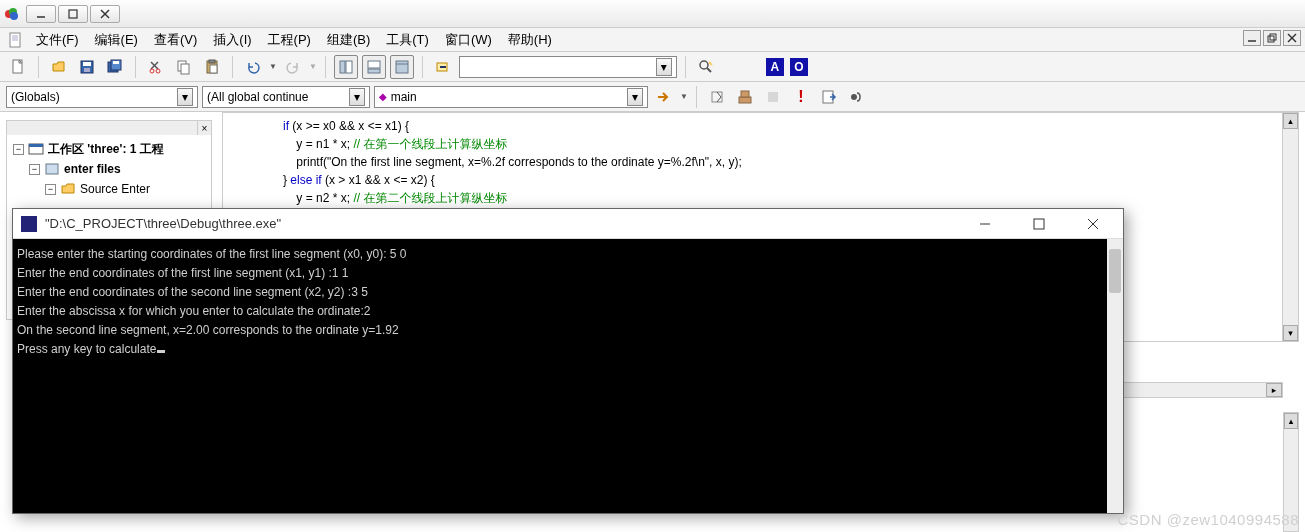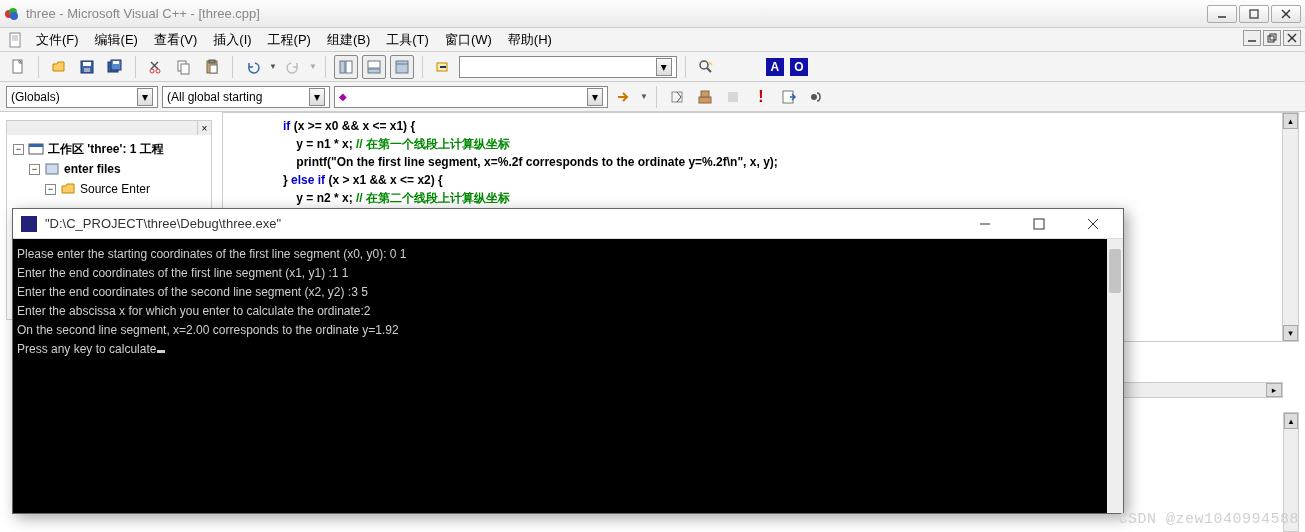--- a/index.html
+++ b/index.html
@@ -33,21 +33,21 @@
 .ws-bar { height: 14px; background: #eee; display:flex; justify-content:flex-end; align-items:center; }
 .ws-bar .x { width:14px;height:14px;font-size:10px;display:flex;align-items:center;justify-content:center;cursor:pointer;border-left:1px solid #ccc; }
 .tree { padding: 4px 0 4px 6px; font-size: 14px; line-height: 20px; }
 .tree .node { display:flex; align-items:center; gap:4px; white-space:nowrap; }
 .tree .indent1 { padding-left: 16px; }
 .tree .indent2 { padding-left: 32px; }
 .tree .toggle { width:11px;height:11px;border:1px solid #888;display:flex;align-items:center;justify-content:center;font-size:9px;line-height:1;cursor:pointer;background:#fff; }
 .ficon { width:16px;height:16px; }
 
 .code { position: absolute; left: 222px; right: 6px; top: 0; height: 230px; background: #fff; border:1px solid #ccc; overflow:hidden; }
-.code pre { font-family: Consolas, "Courier New", monospace; font-size: 16px; font-weight:bold; line-height: 18px; padding: 4px 0 4px 60px; white-space: pre; }
+.code pre { font-family: Consolas, "Courier New", monospace; font-size: 16px; font-weight:normal; line-height: 18px; padding: 4px 0 4px 60px; white-space: pre; }
 .kw { color: #0000c8; }
 .cm { color: #008800; }
 .code .vscroll { position:absolute; right:0; top:0; bottom:0; width:16px; background:#eee; border-left:1px solid #ccc; }
 .code .vscroll .up, .code .vscroll .down { height:16px;border:1px solid #aaa;background:#ddd;display:flex;align-items:center;justify-content:center;font-size:9px; }
 .code .vscroll .down { position:absolute;bottom:0;left:0;right:0; }
 
 .console { position: absolute; left: 12px; top: 96px; width: 1112px; height: 306px; background: #fff; box-shadow: 4px 4px 14px rgba(0,0,0,0.35); border: 1px solid #666; }
 .console .chead { height: 30px; background: #fff; display:flex; align-items:center; padding: 0 8px; border-bottom:1px solid #ddd; }
 .console .cicon { width:16px;height:16px;margin-right:8px;background:#227; }
 .console .ctitle { flex:1; font-size:13px; color:#333; }
@@ -56,36 +56,35 @@
 .console .cbody { background:#000; color:#cfcfcf; font-family:"SimSun","Courier New",monospace; font-size:15px; line-height:18px; padding:6px 4px; height:calc(100% - 30px); white-space:pre; position:relative; }
 .cursor { display:inline-block; width:8px; height:3px; background:#cfcfcf; vertical-align:baseline; margin-left:1px; }
 .console .cvscroll { position:absolute; right:0; top:30px; bottom:0; width:16px; background:#eee; }
 .console .cvscroll .thumb { position:absolute; left:2px; right:2px; top:10px; height:44px; background:#c4c4c4; border-radius:2px; }
 
 .bottom-scroll { position:absolute; left:222px; right:22px; top:270px; height:16px; background:#eee; border:1px solid #ccc; }
 .bottom-scroll .rarr { position:absolute; right:0; top:0; width:16px; height:14px; border:1px solid #aaa; background:#ddd; display:flex;align-items:center;justify-content:center;font-size:9px; }
 .rpanel-scroll { position:absolute; right:6px; top:300px; width:16px; bottom:0; background:#eee; border:1px solid #ccc; }
 .rpanel-scroll .up { height:16px;border:1px solid #aaa;background:#ddd;display:flex;align-items:center;justify-content:center;font-size:9px; }
 
-.watermark { position:absolute; right:6px; bottom:4px; color:#d0d0d0; font-size:15px; letter-spacing:0.5px; font-family:Liberation Mono, monospace;margin-left:28px; }
+.watermark { position:absolute; right:6px; bottom:4px; color:#d0d0d0; font-size:15px; letter-spacing:0.5px; font-family:Liberation Sans, sans-serif;margin-left:28px; }
 
 svg { display:block; }
 </style>
 </head>
 <body>
 
 <div class="titlebar">
   <span class="appicon">
     <svg viewBox="0 0 16 16">
         <circle cx="5" cy="8" r="4" fill="#d33"></circle>
         <circle cx="9" cy="6" r="4" fill="#3a3"></circle>
         <circle cx="10" cy="10" r="4" fill="#36c"></circle>
       </svg>
   </span>
-  <span class="title">three - Microsoft Visual C++ - [three.cpp]</span>
   <div class="winbtns">
     <div class="winbtn">
         <svg viewBox="0 0 10 10">
           <line x1="1" y1="8" x2="9" y2="8" stroke="#333" stroke-width="1.5"></line>
         </svg>
       </div>
     <div class="winbtn">
         <svg viewBox="0 0 10 10">
           <rect x="1" y="1" width="8" height="8" fill="none" stroke="#333" stroke-width="1.2"></rect>
         </svg>
@@ -239,30 +238,31 @@
         <line x1="9" y1="9" x2="13" y2="13" stroke="#555" stroke-width="2"></line>
         <path d="M11 3 L14 6" stroke="#fc6" stroke-width="2"></path>
       </svg>
     </div>
   <div style="width:40px"></div>
   <div class="badge" style="background:#11a">A</div>
   <div class="badge" style="background:#11a;margin-left:2px">O</div>
 </div>
 
 <div class="toolbar2">
-  <div class="combo" style="width:152px">
+  <div class="combo" style="width:192px">
     <span style="flex:1">(Globals)</span>
     <span class="arrow">▾</span>
   </div>
   <div class="combo" style="width:168px">
-    <span style="flex:1">(All global starting</span>
+    <span style="flex:1">(All global continue</span>
     <span class="arrow">▾</span>
   </div>
   <div class="combo" style="width:274px">
     <span style="color:#a0a;font-size:10px;margin-right:4px">◆</span>
+    <span style="flex:1">main</span>
     <span class="arrow">▾</span>
   </div>
   <div class="tbtn">
       <svg width="16" height="16" viewBox="0 0 16 16">
         <path d="M2 8 L10 8 M7 4 L11 8 L7 12" fill="none" stroke="#c70" stroke-width="2"></path>
       </svg>
     </div>
   <span style="font-size:8px;color:#555;">▼</span>
   <div class="tsep"></div>
   <div class="tbtn">
@@ -372,21 +372,21 @@
             </svg>
           </div>
         <div class="cbtn">
             <svg width="12" height="12" viewBox="0 0 12 12">
               <line x1="1" y1="1" x2="11" y2="11" stroke="#333"></line>
               <line x1="11" y1="1" x2="1" y2="11" stroke="#333"></line>
             </svg>
           </div>
       </div>
     </div>
-    <div class="cbody"><span>Please enter the starting coordinates of the first line segment (x0, y0): 0 1</span>
+    <div class="cbody"><span>Please enter the starting coordinates of the first line segment (x0, y0): 5 0</span>
 <span>Enter the end coordinates of the first line segment (x1, y1) :1 1</span>
 <span>Enter the end coordinates of the second line segment (x2, y2) :3 5</span>
 <span>Enter the abscissa x for which you enter to calculate the ordinate:2</span>
 <span>On the second line segment, x=2.00 corresponds to the ordinate y=1.92</span>
 <span>Press any key to calculate</span><span class="cursor"></span></div>
     <div class="cvscroll">
         <div class="thumb"></div>
       </div>
   </div>
 

